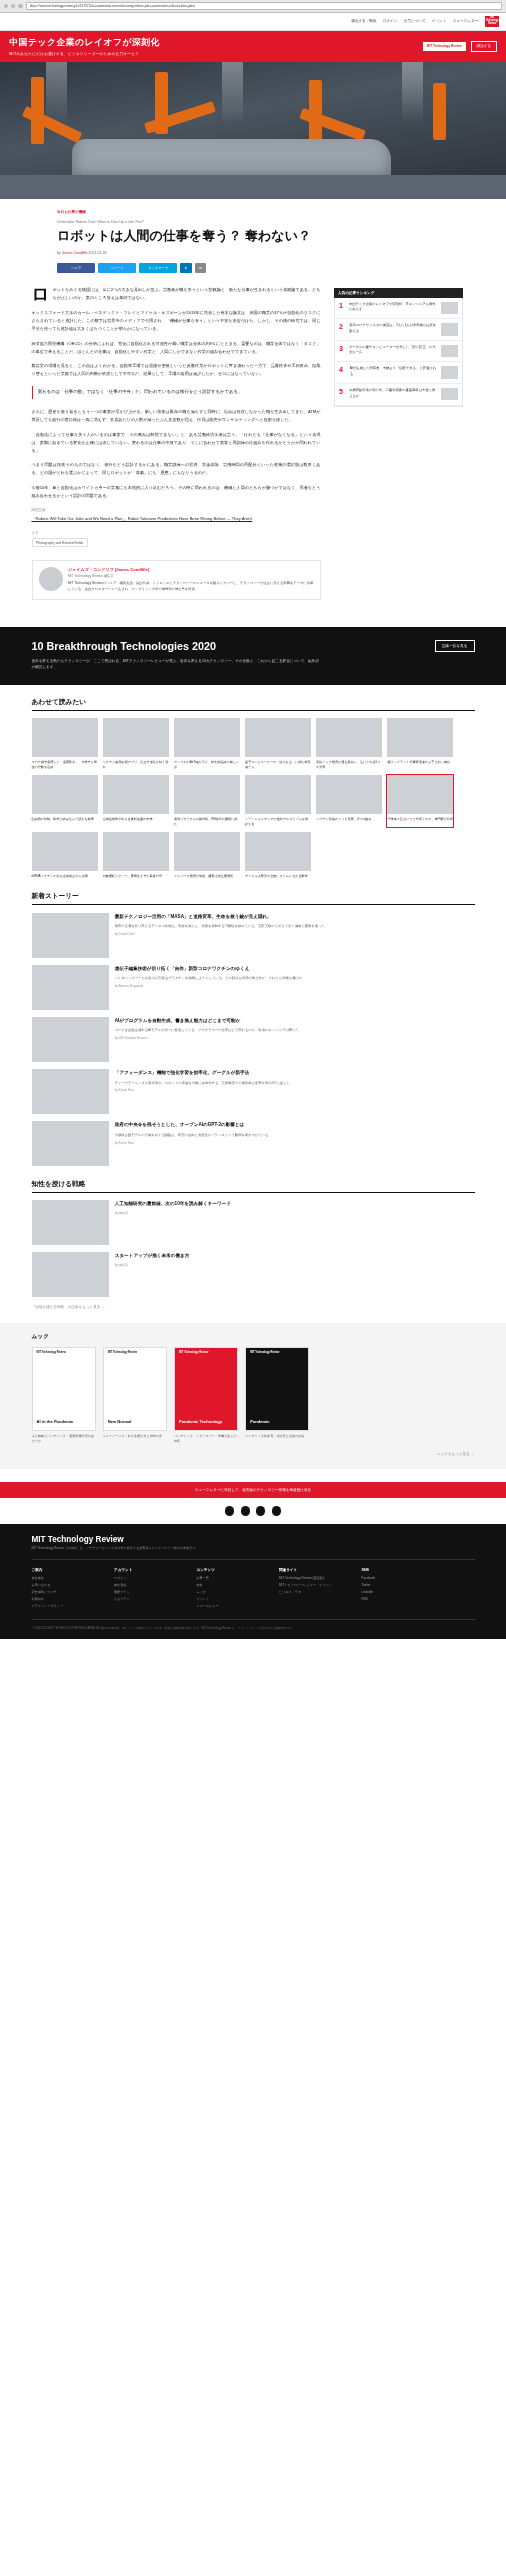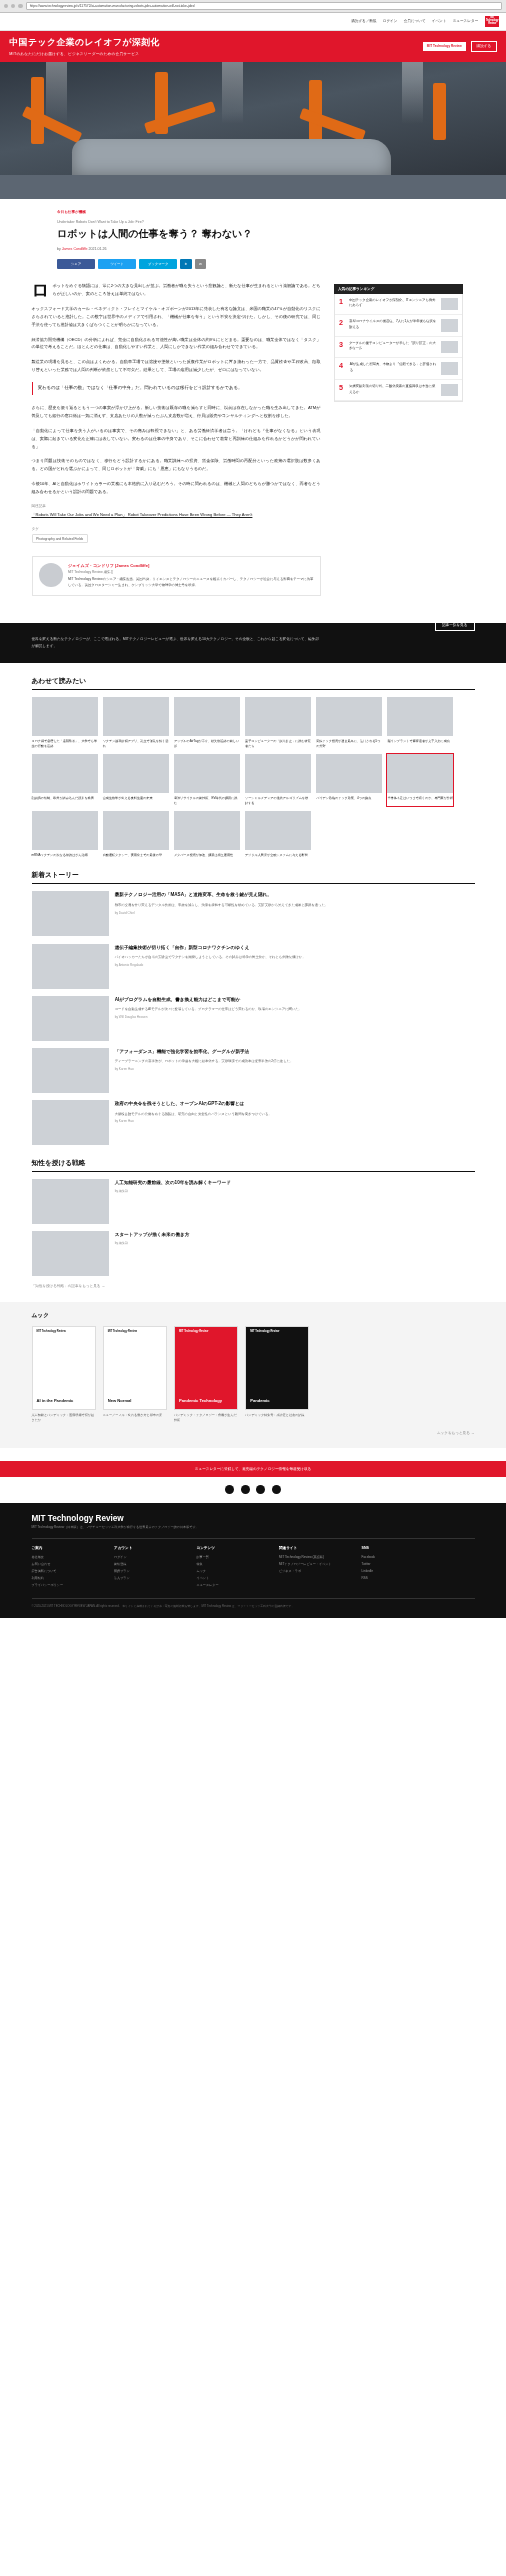--- a/index.html
+++ b/index.html
@@ -99,21 +99,21 @@
   }
 
   
   .wrap { width: 506px; padding: 0 0; }
   .article {
     width: 392px; margin: 0 auto; padding: 11.3px 0 0;
   }
   .kicker { font-size: 3.6px; color: #e0162b; font-weight:bold; margin-bottom: 5.2px;}
   .eng-title { font-size: 3.6px; color:#777; margin-bottom:3.1px;}
   .headline {
-    font-size: 10px; line-height: 1.35; font-weight: bold; color:#111;
+    font-size: 13px; line-height: 1.35; font-weight: bold; color:#111;
     margin-bottom: 7.2px;
   }
   .byline { font-size: 3.6px; color:#666; margin-bottom: 7.2px;}
   .byline .author { color:#e0162b; }
   .share-row { display:flex; gap:3.1px; margin-bottom: 10.3px; align-items:center;}
   .share-btn {
     width: 38px; height: 10.3px; border-radius:1px; color:#fff;
     font-size:3.3px; display:flex; align-items:center; justify-content:center; gap:1.5px;
   }
   .sb-fb { background:#3b5998; }
@@ -356,20 +356,21 @@
           <div class="rank-txt">気候変動対策の切り札、二酸化炭素の直接回収は本当に使えるか</div>
           <div class="rank-thumb"></div>
         </div>
       </div>
     </div>
   </div>
 </div>
 
 <div class="feature-band">
   <div class="feature-inner">
+    <h2>10 Breakthrough Technologies 2020</h2>
     <div class="feature-btn">記事一覧を見る</div>
     <p>世界を変える新たなテクノロジーが、ここで選ばれる。MITテクノロジーレビューが選ぶ、世界を変える10大テクノロジー。その全貌と、これから起こる変化について、編集部が解説します。</p>
   </div>
 </div>
 
 <div class="sec">
   <div class="sec-head">あわせて読みたい</div>
   <div class="grid">
     <div class="card">
         <div class="ph"></div>

